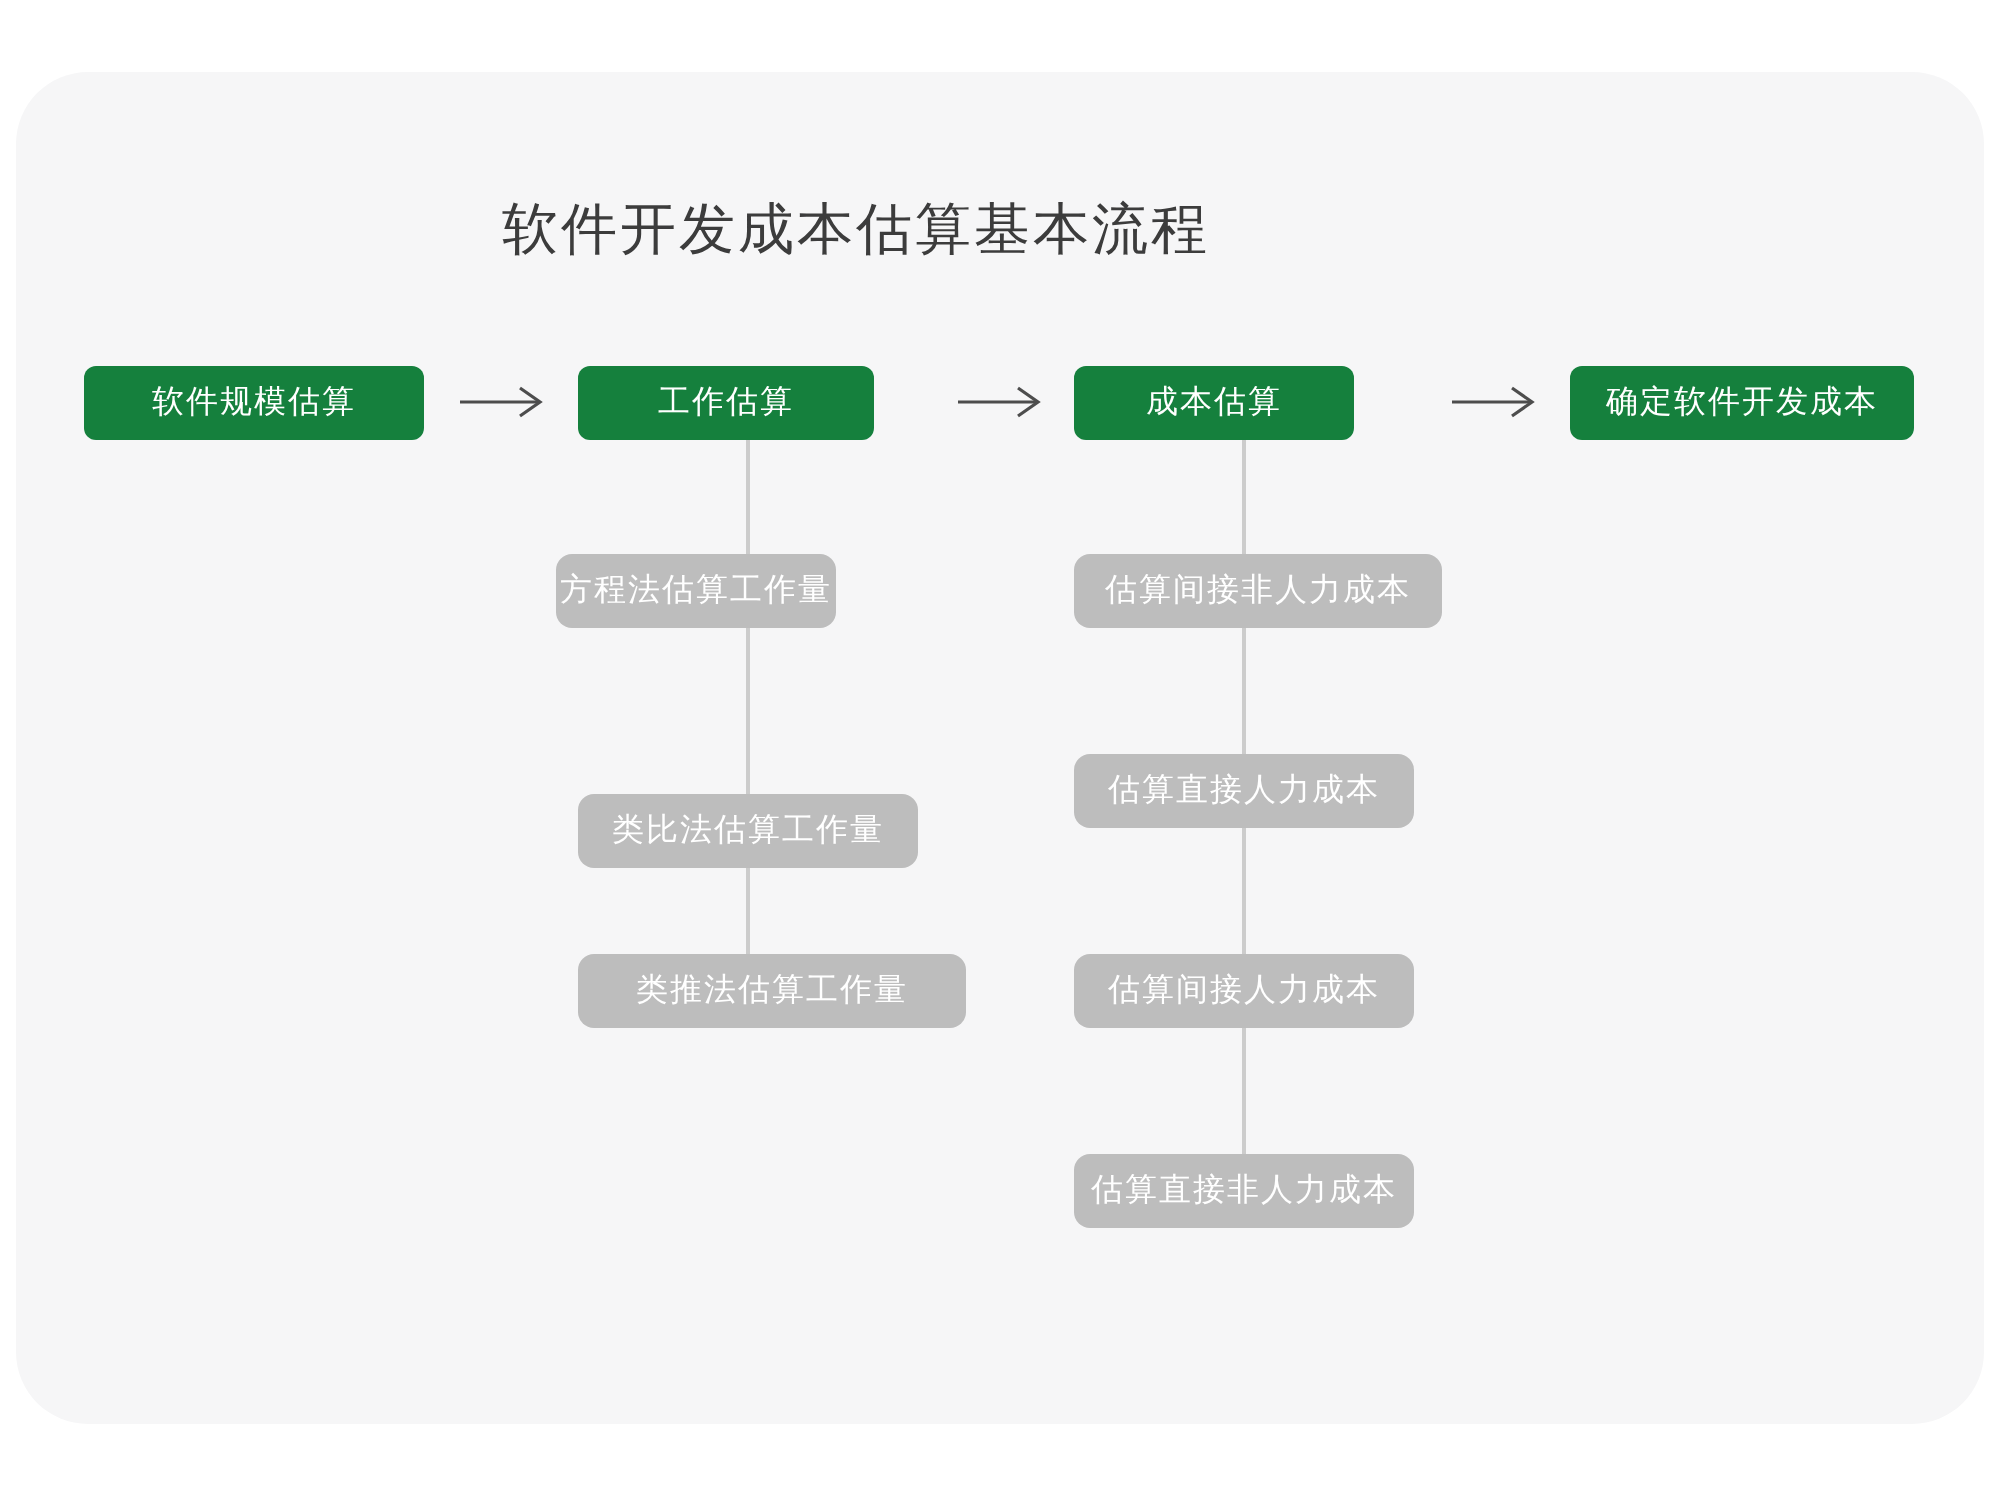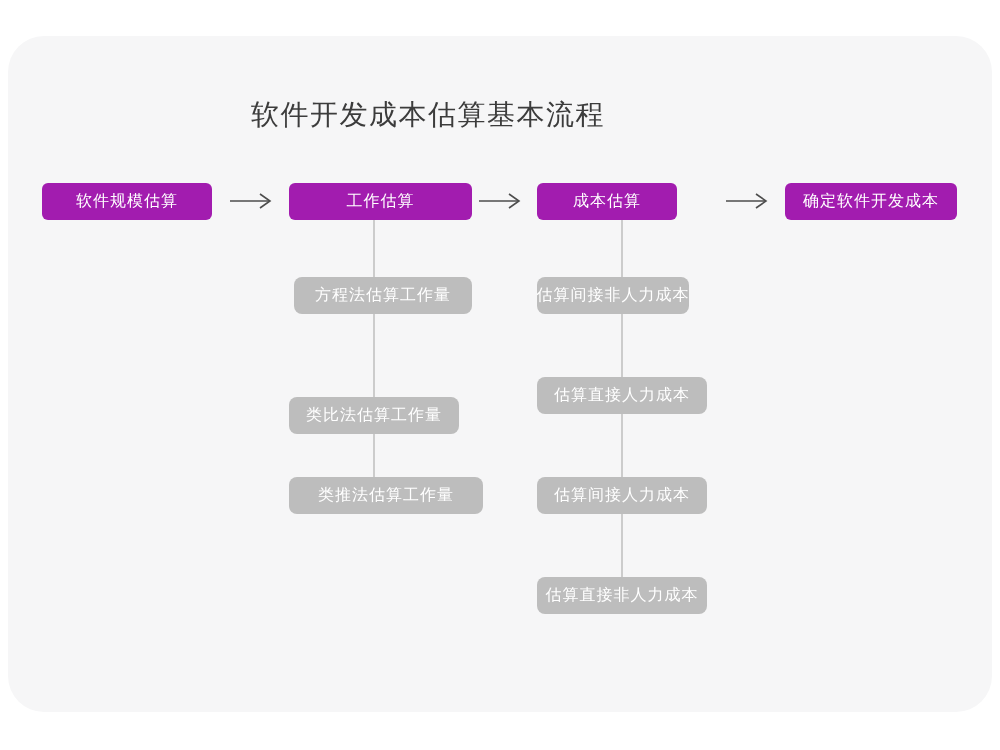--- a/index.html
+++ b/index.html
@@ -5,44 +5,44 @@
   * { margin:0; padding:0; box-sizing:border-box; }
   html, body { width:1000px; height:750px; background:#ffffff; overflow:hidden;
                font-family:"Liberation Sans","DejaVu Sans",sans-serif; }
   .canvas { position:relative; width:1000px; height:750px; background:#ffffff; }
   .card { position:absolute; left:8px; top:36px; width:984px; height:676px;
           background:#f6f6f7; border-radius:36px; }
   .title { position:absolute; left:0; top:96px; width:856px; text-align:center;
            font-size:28px; font-weight:500; color:#3c3c3c; letter-spacing:1.5px; }
   .node { position:absolute; height:37px; display:flex; align-items:center; justify-content:center;
           color:#ffffff; font-size:16px; letter-spacing:1px; white-space:nowrap; }
-  .stage { background:#a21caf; border-radius:6px; }
+  .stage { background:#15803d; border-radius:6px; }
   .sub   { background:#bdbdbd; border-radius:8px; }
   .vline { position:absolute; width:2px; background:#cccccc; }
   .arrow { position:absolute; width:46px; height:24px; }
 
   
   .s1 { left:42px;  top:183px; width:170px; }
-  .s2 { left:289px; top:183px; width:183px; }
+  .s2 { left:289px; top:183px; width:148px; }
   .s3 { left:537px; top:183px; width:140px; }
   .s4 { left:785px; top:183px; width:172px; }
   .a1 { left:228px; top:189px; }
   .a2 { left:477px; top:189px; }
   .a3 { left:724px; top:189px; }
 
   
   .v1 { left:373px; top:220px; height:276px; }
   .v2 { left:621px; top:220px; height:376px; }
 
   
-  .c1r1 { left:294px; top:277px; width:178px; }
+  .c1r1 { left:278px; top:277px; width:140px; }
   .c1r2 { left:289px; top:397px; width:170px; }
   .c1r3 { left:289px; top:477px; width:194px; }
   
-  .c2r1 { left:537px; top:277px; width:152px;font-family:Liberation Serif, serif; }
+  .c2r1 { left:537px; top:277px; width:184px;font-family:Liberation Serif, serif; }
   .c2r2 { left:537px; top:377px; width:170px; }
   .c2r3 { left:537px; top:477px; width:170px; }
   .c2r4 { left:537px; top:577px; width:170px; }
 </style>
 </head>
 <body>
 
 <div class="canvas">
   <div class="card"></div>
 

